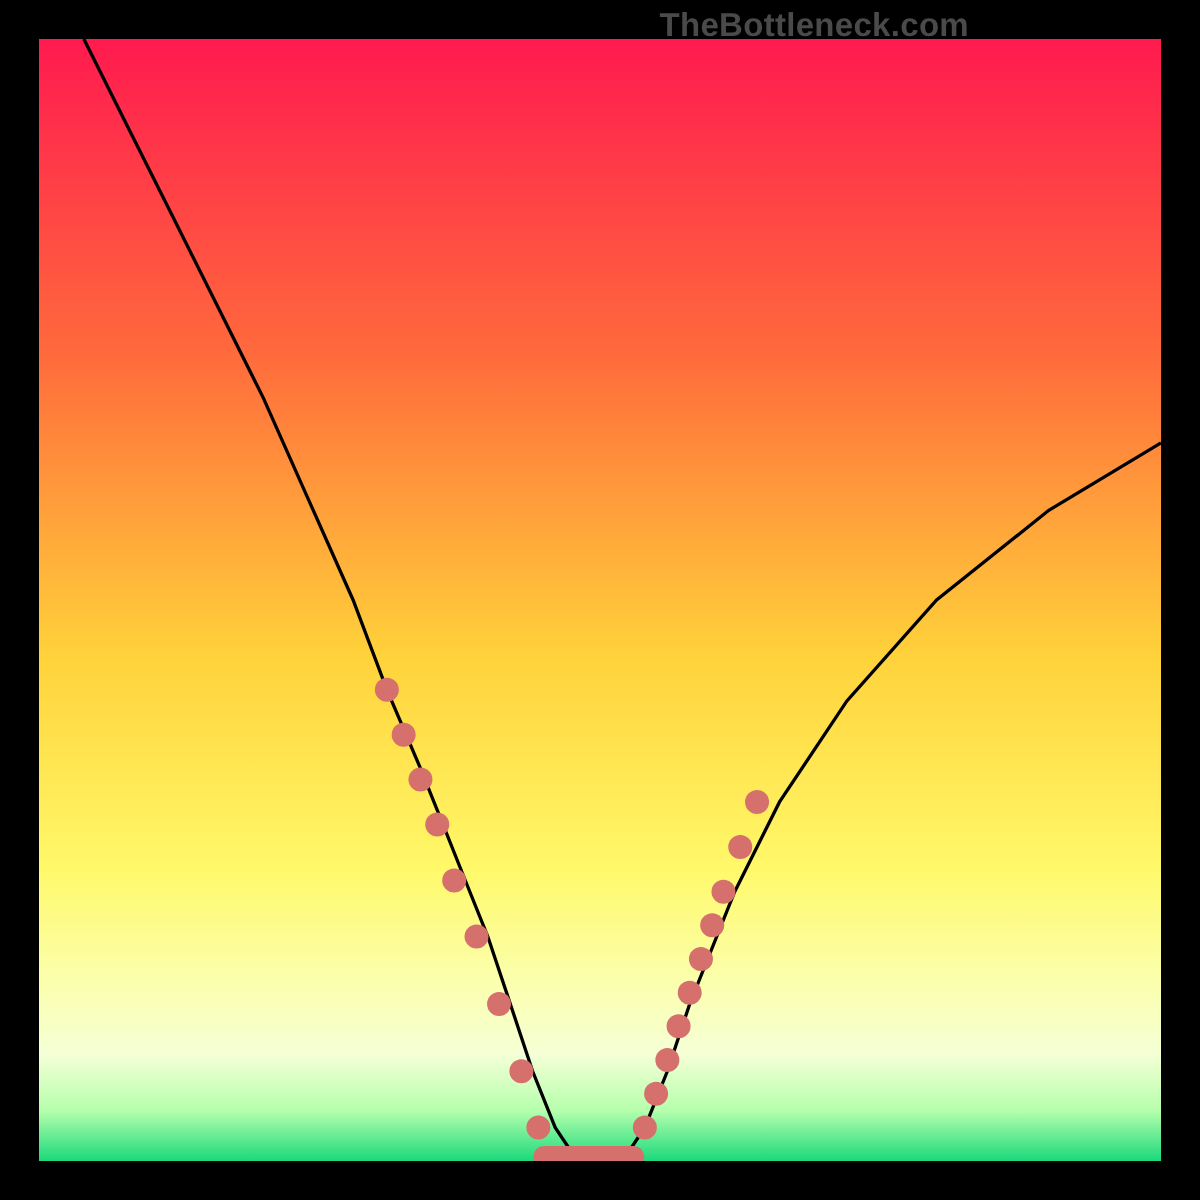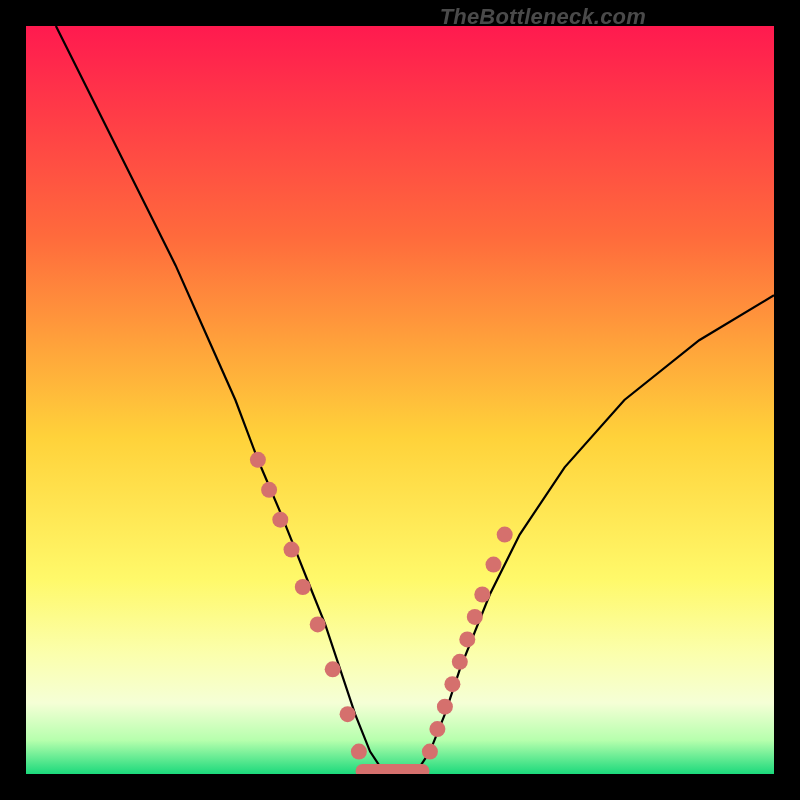--- a/index.html
+++ b/index.html
@@ -2,21 +2,20 @@
 <html><head>
 <meta charset="utf-8">
 <style>
   * { margin: 0; padding: 0; box-sizing: border-box; }
   html, body { width: 800px; height: 800px; overflow: hidden; background: #000; }
   .frame {
     position: relative;
     width: 676px;
     height: 800px;
     background: #000;
-    font-style: italic;
   }
   .plot-area {
     position: absolute;
     left: 26px;
     top: 26px;
     width: 748px;
     height: 748px;
     overflow: hidden;
   }
   .gradient-bg {

